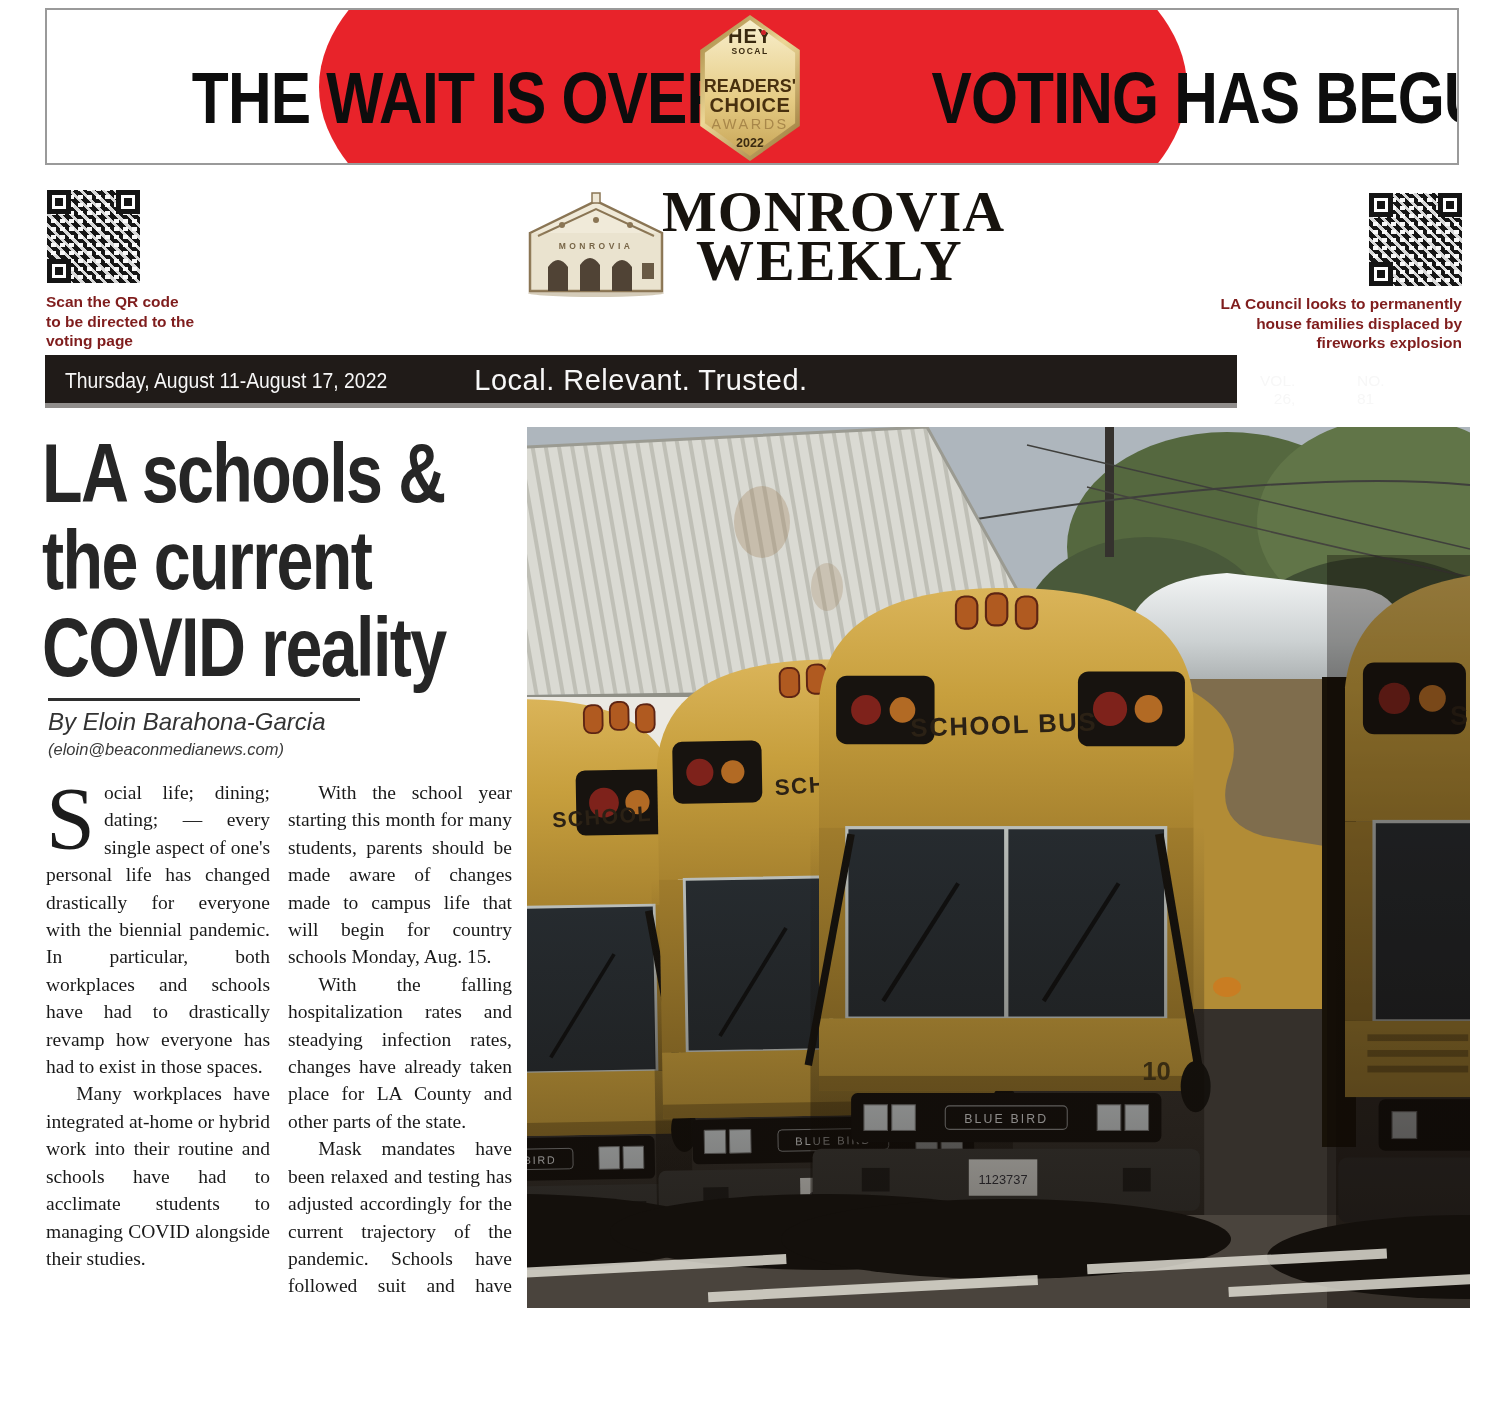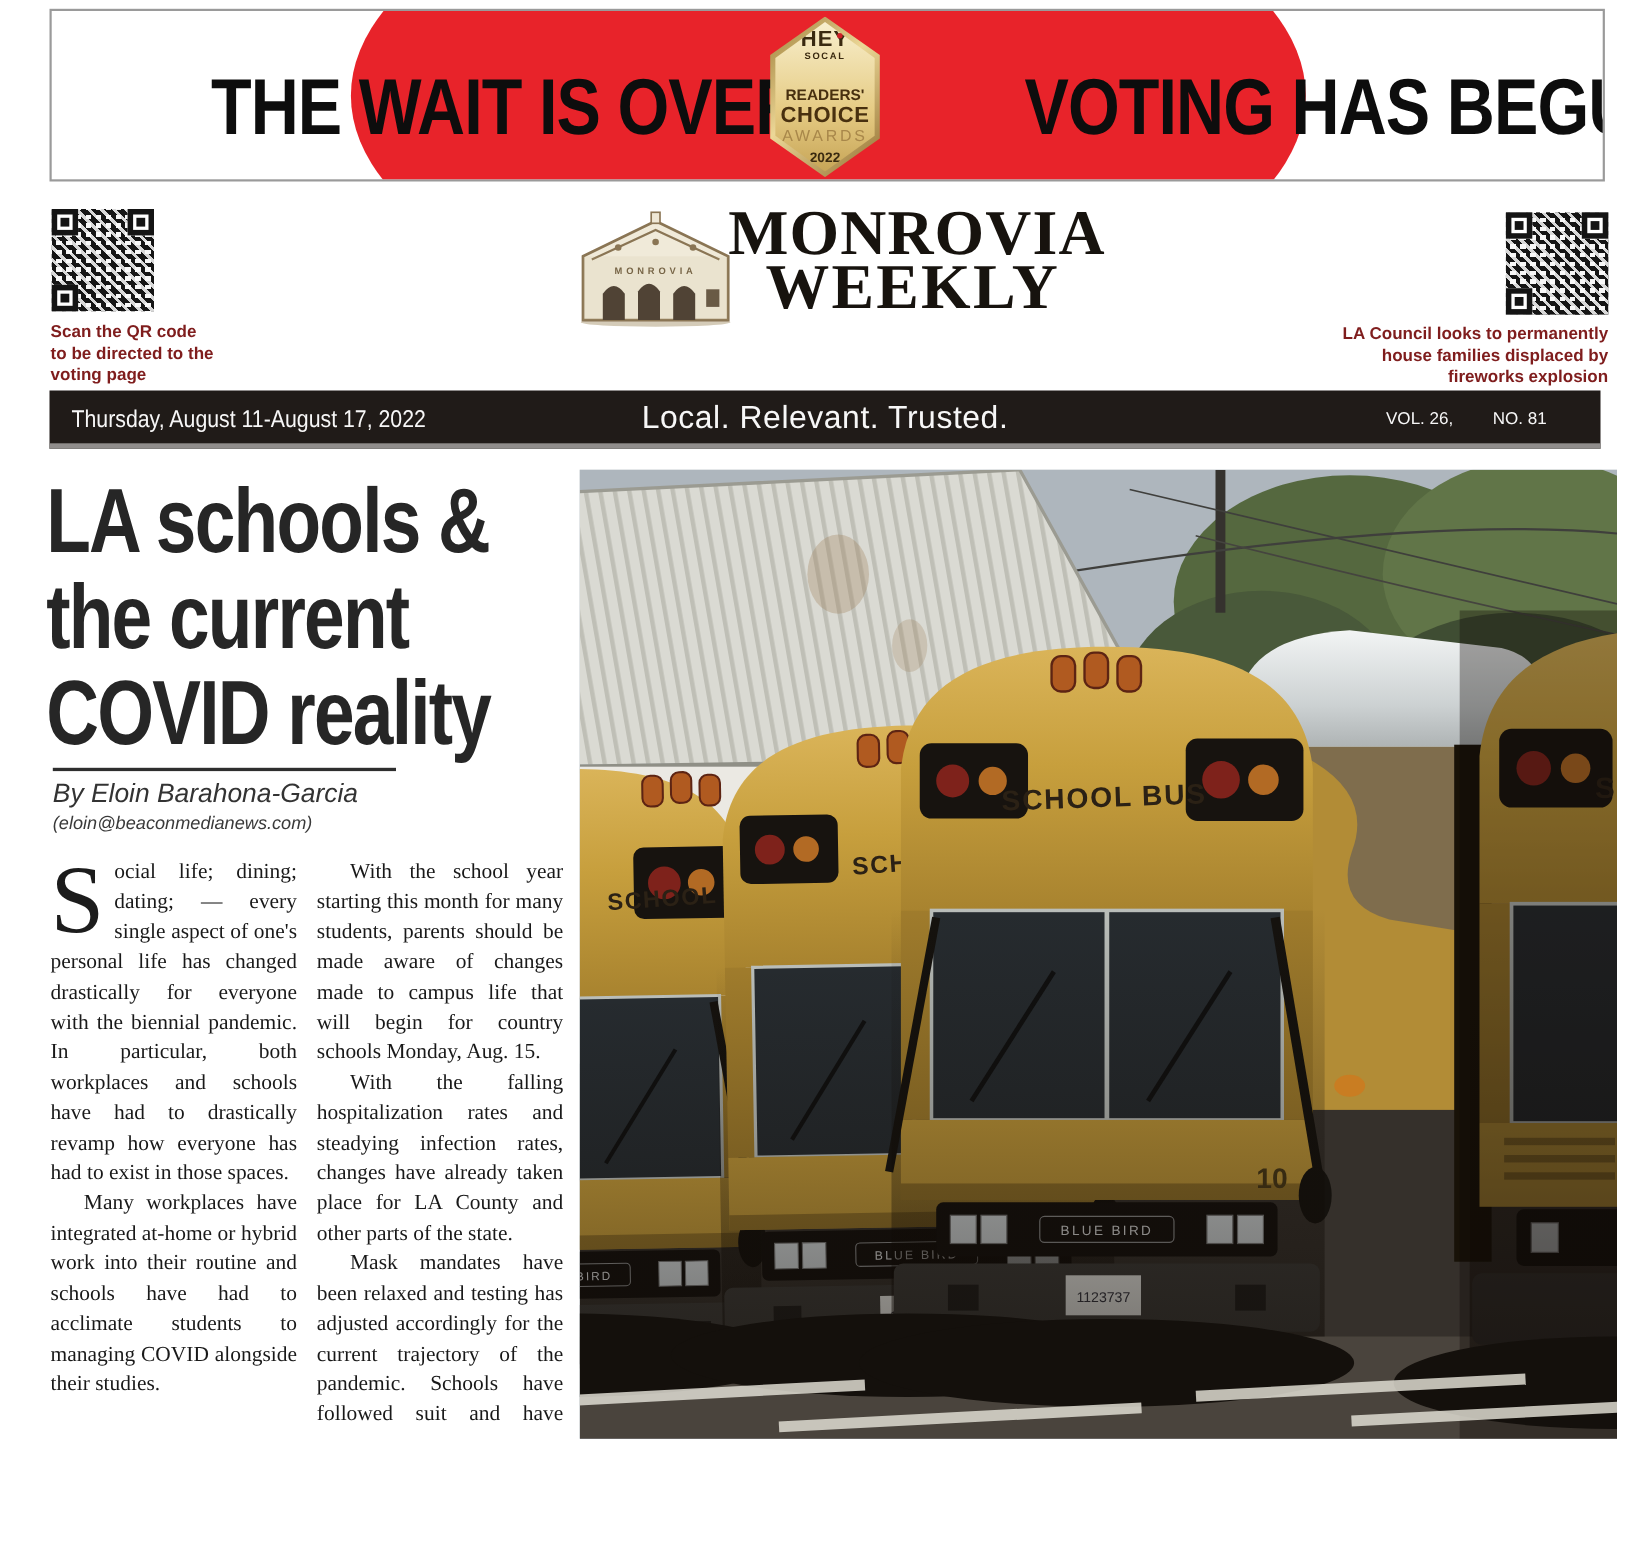--- a/index.html
+++ b/index.html
@@ -17,21 +17,21 @@
   .bt-right{left:838px;width:580px;text-align:center;transform-origin:center;}
   .badge{position:absolute;left:650px;top:5px;width:106px;height:146px;
          clip-path:polygon(50% 0%,97% 24%,97% 76%,50% 100%,3% 76%,3% 24%);
          background:linear-gradient(135deg,#9a7a33,#ecd797 45%,#8f6b2c);}
   .badge-inner{position:absolute;inset:5px;clip-path:polygon(50% 0%,97% 24%,97% 76%,50% 100%,3% 76%,3% 24%);
          background:linear-gradient(180deg,#f8efcd,#e6cc85 58%,#c7a557);
          display:flex;flex-direction:column;align-items:center;justify-content:center;text-align:center;}
   .b-hey{font-size:20px;line-height:20px;font-weight:bold;color:#3a2a10;letter-spacing:1px;}
   .badge-dot{position:absolute;top:15px;left:64px;width:5px;height:5px;border-radius:50%;background:#cf2027;}
   .b-socal{font-size:8.5px;line-height:11px;font-weight:bold;color:#3a2a10;letter-spacing:1.5px;}
-  .b-readers{font-size:14px;line-height:17px;font-weight:bold;color:#48300f;margin-top:21px;}
+  .b-readers{font-size:18px;line-height:17px;font-weight:bold;color:#48300f;margin-top:21px;}
   .b-choice{font-size:20px;line-height:21px;font-weight:bold;color:#48300f;letter-spacing:.5px;text-align:center;}
   .b-awards{font-size:14.5px;line-height:17px;color:#a8874a;letter-spacing:2.5px;}
   .b-year{font-size:12.5px;line-height:14px;font-weight:bold;color:#3a2a10;margin-top:3px;}
 
   
   .qr{position:absolute;width:93px;height:93px;box-shadow:0 0 0 4px #fff;
       background:
         repeating-linear-gradient(45deg,rgba(250,250,250,.85) 0 3px,transparent 3px 8px),
         repeating-linear-gradient(0deg,#161616 0 4px,transparent 4px 8px),
         repeating-linear-gradient(90deg,#161616 0 4px,#f7f7f7 4px 9px);}
@@ -47,21 +47,21 @@
   
   .building{position:absolute;left:522px;top:186px;width:150px;height:112px;}
   .mast{position:absolute;left:662px;top:184px;width:360px;color:#17130e;
         font-family:"Liberation Serif",serif;font-weight:bold;}
   .m1{font-size:58px;line-height:56px;letter-spacing:1px;}
   .m2{font-size:58px;line-height:54px;letter-spacing:2px;margin-left:34px;margin-top:-6px;}
   .tagline{position:absolute;left:616px;top:321px;width:300px;text-align:center;
            font-weight:bold;font-size:19px;letter-spacing:.3px;color:#191919;margin-top:32px;}
 
   
-  .infobar{position:absolute;left:45px;top:355px;width:1410px;height:48px;background:#201b18;
+  .infobar{position:absolute;left:45px;top:355px;width:1192px;height:48px;background:#201b18;
            color:#f7f7f7;border-bottom:5px solid #908d8b;box-sizing:content-box;}
   .ib-date{position:absolute;left:20px;top:13px;font-size:22px;transform:scaleX(.88);transform-origin:left;white-space:nowrap;}
   .ib-slogan{position:absolute;left:0;right:0;top:9px;text-align:center;font-size:29px;letter-spacing:.5px;}
   .ib-vol{position:absolute;left:1215px;top:17px;font-size:15.5px;text-align:right;}
   .ib-num{position:absolute;left:1312px;top:17px;font-size:15.5px;}
 
   
   .headline{position:absolute;left:42px;top:430px;color:#262626;font-weight:bold;}
   .hl{font-size:83px;line-height:87px;letter-spacing:-2px;white-space:nowrap;
       transform:scaleX(.80);transform-origin:left;}

